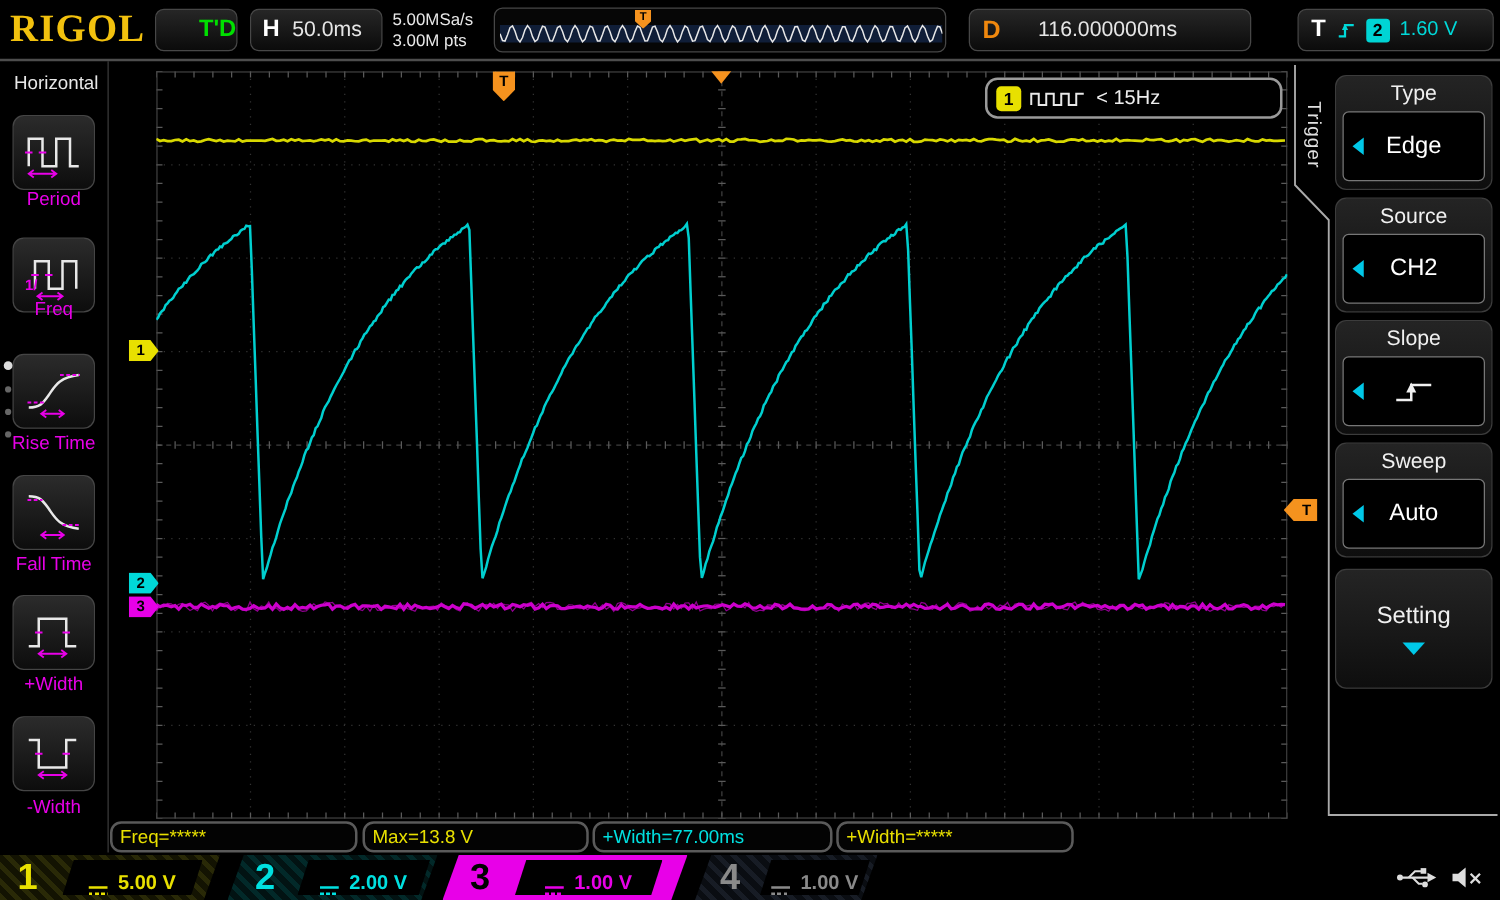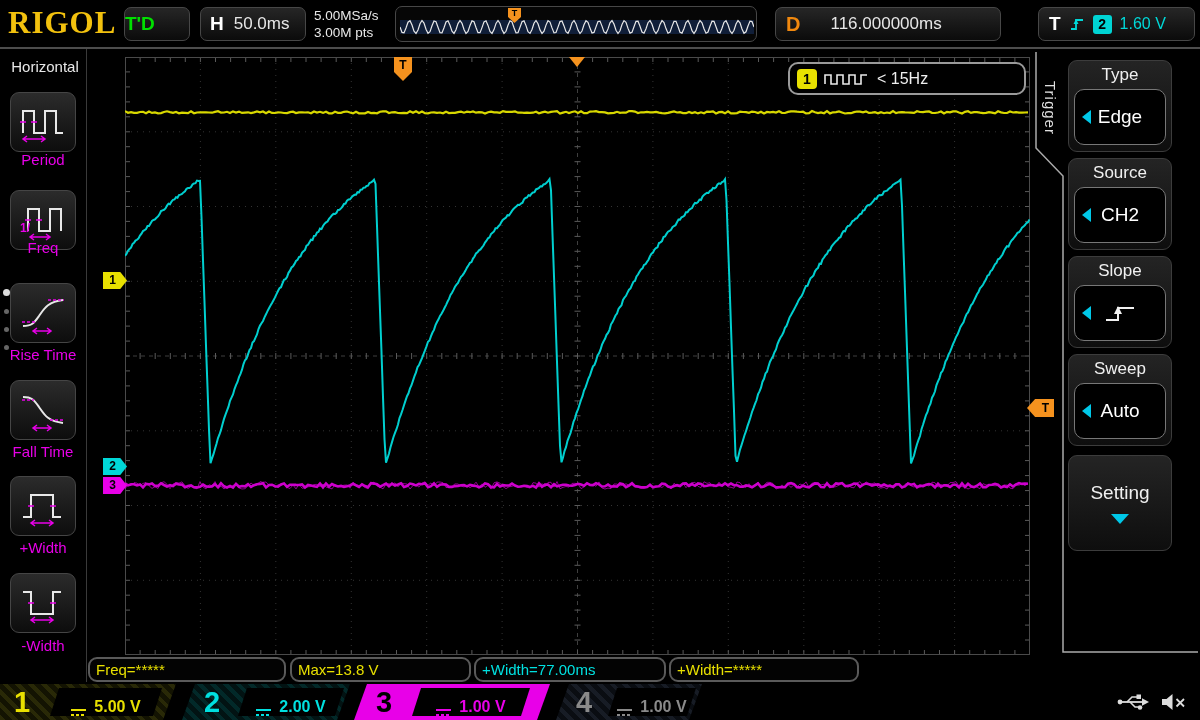--- a/index.html
+++ b/index.html
@@ -8,21 +8,21 @@
   #screen{position:relative;width:1200px;height:720px;background:#000}
   .abs{position:absolute}
 
   
   #topbar{left:0;top:0;width:1008px;height:48px;background:#000}
   #topbar-sep{left:0;top:47px;width:1200px;height:2px;background:#4d4d4d}
   .logo{left:8px;top:5px;font-family:"Liberation Serif",serif;font-weight:bold;
     font-size:31px;color:#f2c10e;letter-spacing:1px}
   .tbtn{background:linear-gradient(180deg,#262626,#0b0b0b);border:1px solid #474747;
     border-radius:7px;display:flex;align-items:center}
-  #td-btn{left:124px;top:7px;width:66px;height:34px;justify-content:flex-start}
+  #td-btn{left:124px;top:7px;width:66px;height:34px;justify-content:flex-end}
   #td-btn span{color:#00e000;font-weight:bold;font-size:19px}
   #h-btn{left:200px;top:7px;width:106px;height:34px;padding-left:9px;gap:10px}
   #h-btn .hl{color:#fff;font-weight:bold;font-size:19px}
   #h-btn .hv{color:#e6e6e6;font-size:17px}
   #rate{left:314px;top:7px;color:#e8e8e8;font-size:13.5px;line-height:17px}
   #preview{left:395px;top:6px;width:362px;height:36px;background:#060606;
     border:1px solid #474747;border-radius:7px}
   #preview svg{position:absolute;left:4px;top:9px}
   #preview .ptag{position:absolute;left:112px;top:1px;width:13px;height:15px;background:#f5921e;
     clip-path:polygon(0 0,100% 0,100% 60%,50% 100%,0 60%);color:#000;font-size:9px;
@@ -62,25 +62,25 @@
     font-size:12px;text-align:center;line-height:16px}
   #delay-mark{left:569px;top:57px;width:0;height:0;border-left:8px solid transparent;
     border-right:8px solid transparent;border-top:10px solid #f5921e}
   #trig-lvl{left:1027px;top:399px;width:27px;height:18px;background:#f5921e;
     clip-path:polygon(0 50%,30% 0,100% 0,100% 100%,30% 100%);color:#000;font-weight:bold;
     font-size:12px;text-align:right;line-height:18px;padding-right:5px}
 
   
   #rtab{left:1037px;top:60px;width:22px;height:96px;writing-mode:vertical-rl;
     color:#e0e0e0;font-size:15px;letter-spacing:1px;text-align:center}
-  .ritem{left:1068px;width:104px;background:linear-gradient(180deg,#242424,#0e0e0e);
+  .ritem{left:1068px;width:126px;background:linear-gradient(180deg,#242424,#0e0e0e);
     border:1px solid #3c3c3c;border-radius:9px}
   .rhead{height:28px;color:#f0f0f0;font-size:17px;text-align:center;line-height:28px}
   .rval{position:relative;margin:0 5px 6px 5px;height:56px;background:#000;border:1px solid #777;
-    border-radius:10px;color:#fff;font-size:19px;display:flex;align-items:center;justify-content:center}
+    border-radius:5px;color:#fff;font-size:19px;display:flex;align-items:center;justify-content:center}
   .larr{position:absolute;left:7px;top:50%;margin-top:-7px;width:0;height:0;
     border-top:7px solid transparent;border-bottom:7px solid transparent;border-right:9px solid #00c8e8}
   #setting-btn{top:455px;height:96px;display:flex;flex-direction:column;align-items:center;
     justify-content:center;gap:10px}
   #setting-btn .slab{color:#f0f0f0;font-size:19px}
   #setting-btn .darr{width:0;height:0;border-left:9px solid transparent;
     border-right:9px solid transparent;border-top:10px solid #00c8e8}
 
   
   .meas{top:657px;height:25px;background:#030303;border:2px solid #5a5a5a;border-radius:9px;

